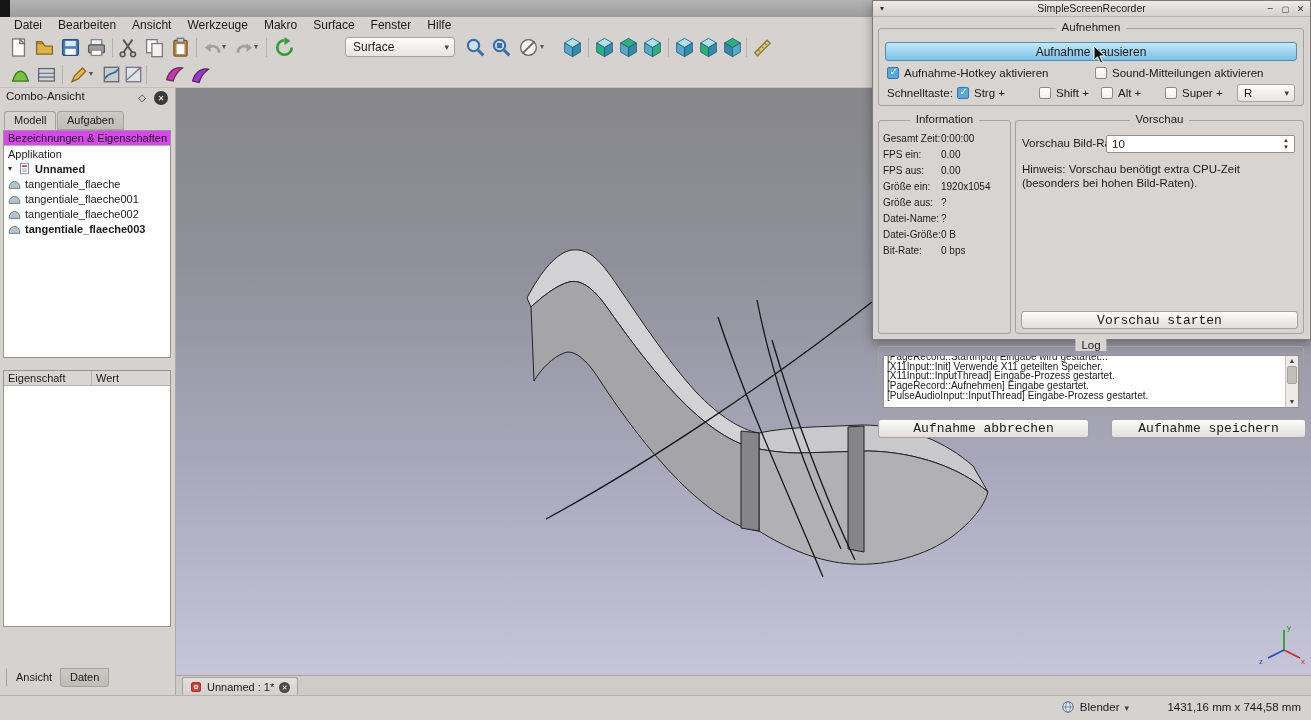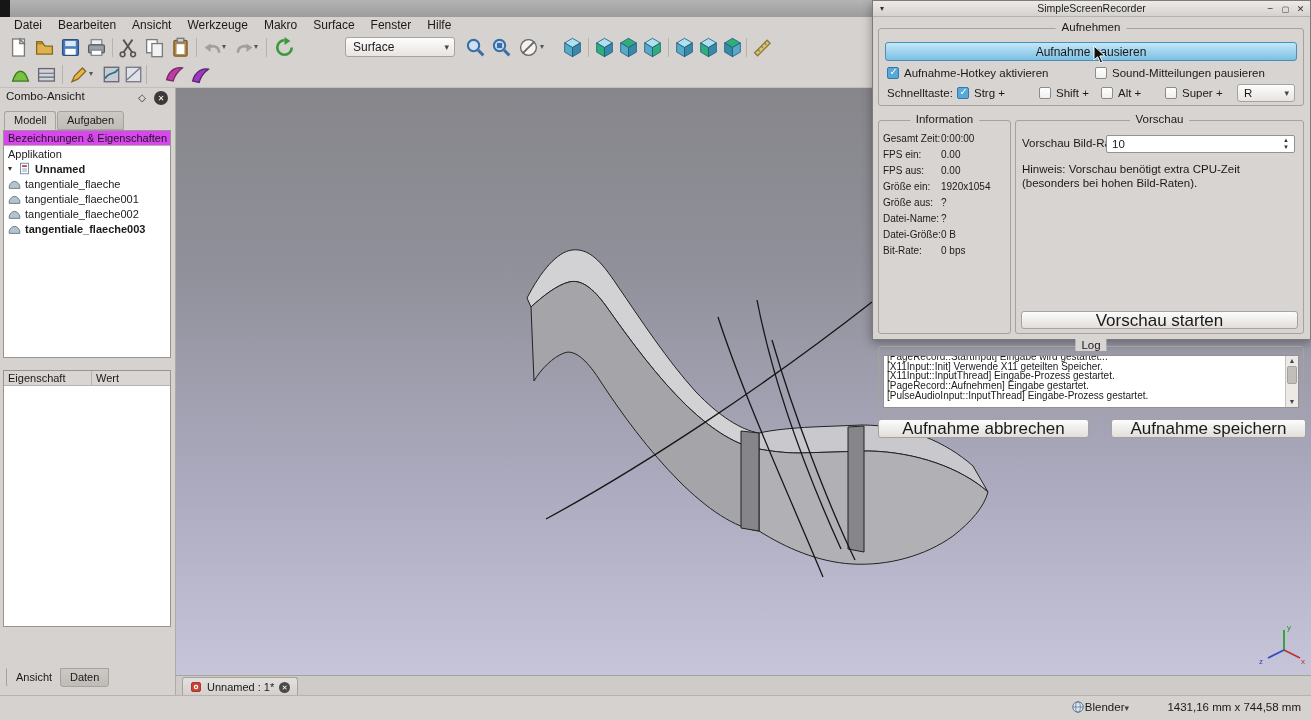--- a/index.html
+++ b/index.html
@@ -64,42 +64,42 @@
   .doctab { position:absolute; left:6px; top:1px; height:19px; display:flex; align-items:center; gap:5px;
     padding:0 7px; background:linear-gradient(#e3e0dd,#d3cfcc); border:1px solid #a6a29e; border-bottom:none;
     border-radius:3px 3px 0 0; font-size:11px; }
   .doctab svg { width:12px; height:12px; }
   .tabclose { width:11px; height:11px; background:#4a4a4a; border-radius:50%; color:#fff; font-size:7px;
     text-align:center; line-height:11px; }
   .tabclose::after { content:"✕"; }
 
   
   #statusbar { left:0; top:695px; width:1311px; height:25px; background:#d6d2cf; border-top:1px solid #b6b2ae; }
-  #nav-cluster { position:absolute; right:182px; top:4px; display:flex; align-items:center; font-size:11.5px; }
+  #nav-cluster { position:absolute; right:182px; top:4px; display:flex; align-items:center; gap:5px; font-size:11.5px; }
   #nav-cluster .chev::after { content:"▾"; font-size:9px; color:#444; }
   #dim-text { position:absolute; right:10px; top:5px; font-size:11.5px; }
 
   
   #ssr { left:872px; top:0; width:439px; height:340px; background:#d8d4d1;
     border:1px solid #7e7a76; box-shadow:0 3px 10px rgba(0,0,0,.35); z-index:50; }
   #ssr-title { position:absolute; left:0; top:0; right:0; height:16px;
     background:linear-gradient(#edebe8,#d5d1ce); border-bottom:1px solid #b6b2ae;
     text-align:center; font-size:10.5px; line-height:15px; }
   .winmenu { position:absolute; left:7px; top:0; font-size:8px; color:#333; }
   .winmenu::after { content:"▾"; }
   .winbtn { position:absolute; top:1px; width:13px; height:13px; font-size:10px; line-height:13px; text-align:center; color:#333; }
   .winbtn.min::after { content:"−"; }
   .winbtn.max::after { content:"▢"; font-size:8px; }
   .winbtn.cls::after { content:"✕"; font-size:9px; }
 
   .group { position:absolute; border:1px solid #a6a29e; border-radius:3px; }
   .gtitle { position:absolute; top:-8px; left:50%; transform:translateX(-50%);
     background:#d8d4d1; padding:0 6px; font-size:11.5px; white-space:nowrap; }
   .btn { background:linear-gradient(#fdfdfd,#e1deda); border:1px solid #a6a29e; border-radius:3px;
-    text-align:center; font-size:17px; }
+    text-align:center; font-size:13px;font-family:Liberation Mono, monospace; }
   .pause { position:absolute; left:6px; right:6px; top:13px; height:19px;
     background:linear-gradient(#c4e7f8,#7cc0e3); border:1px solid #4a8fb8; border-radius:3px;
     text-align:center; line-height:18px; font-size:12px; }
   .cbrow { position:absolute; display:flex; align-items:center; gap:5px; font-size:11.5px; white-space:nowrap; }
   .cb { width:12px; height:12px; border:1px solid #8e8a86; border-radius:2px;
     background:linear-gradient(#ffffff,#efefef); flex:none; position:relative; }
   .cb.on { background:#57a9da; border-color:#3878a8; }
   .cb.on::after { content:"✓"; position:absolute; left:1.5px; top:-2px; color:#fff; font-size:10px; }
   .irow { display:flex; font-size:10px; line-height:16px; padding-left:4px; }
   .ilbl { width:58px; flex:none; }
@@ -463,21 +463,21 @@
 
   <div class="group" style="left:5px; right:6px; top:27px; height:78px">
     <span class="gtitle">Aufnehmen</span>
     <div class="pause"><span>Aufnahme pausieren</span></div>
     <div class="cbrow" style="left:8px; top:38px">
       <span class="cb on"></span>
       <span>Aufnahme-Hotkey aktivieren</span>
     </div>
     <div class="cbrow" style="left:216px; top:38px">
       <span class="cb"></span>
-      <span>Sound-Mitteilungen pausieren</span>
+      <span>Sound-Mitteilungen aktivieren</span>
     </div>
     <div class="cbrow" style="left:8px; top:58px">
       <span>Schnelltaste:</span>
     </div>
     <div class="cbrow" style="left:78px; top:58px">
       <span class="cb on"></span>
       <span>Strg +</span>
     </div>
     <div class="cbrow" style="left:160px; top:58px">
       <span class="cb"></span>

